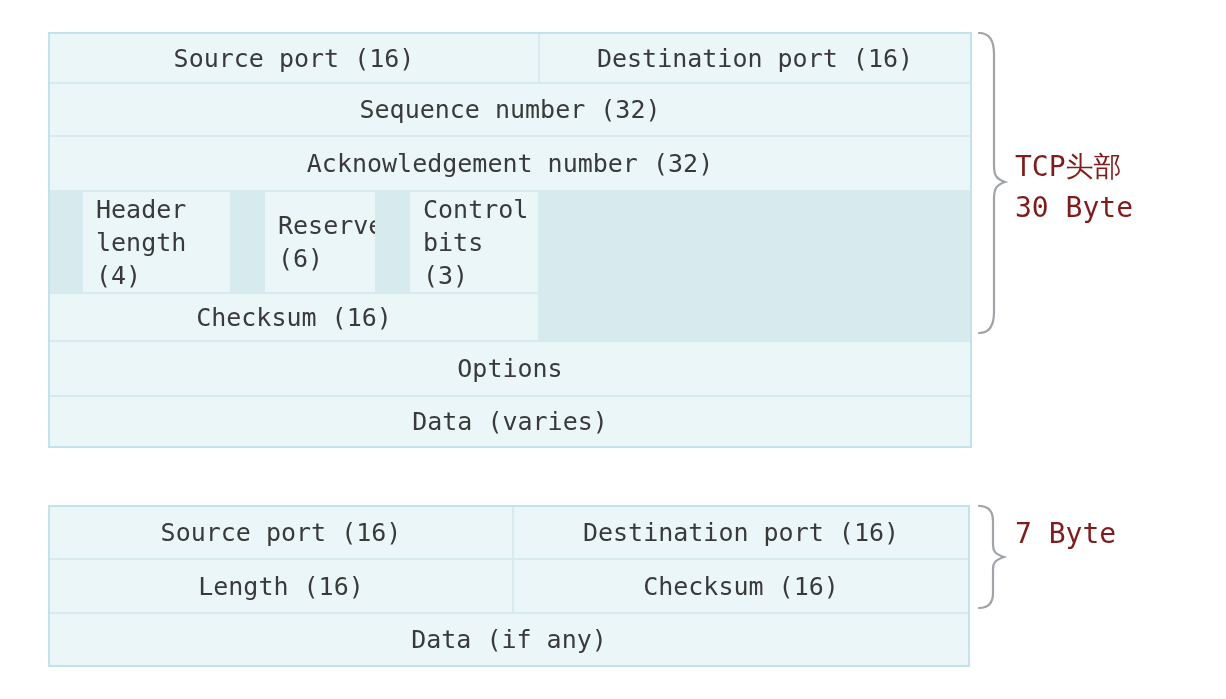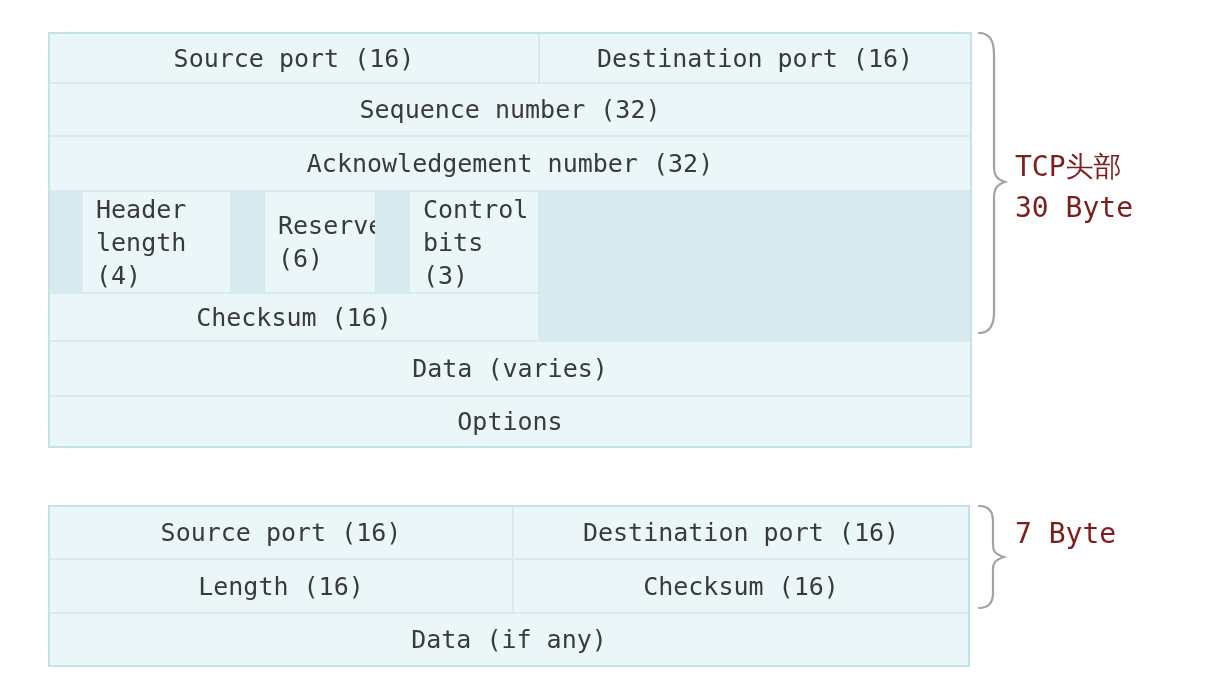--- a/index.html
+++ b/index.html
@@ -80,22 +80,22 @@
 
   <div class="hdr-table" id="tcp-table">
     <div class="cell span3">Source port (16)</div>
     <div class="cell">Destination port (16)</div>
     <div class="cell span4">Sequence number (32)</div>
     <div class="cell span4">Acknowledgement number (32)</div>
     <div class="cell left">Header length (4)</div>
     <div class="cell left">Reserved (6)</div>
     <div class="cell left">Control bits (3)</div>
     <div class="cell span3">Checksum (16)</div>
+    <div class="cell span4">Options</div>
     <div class="cell span4">Data (varies)</div>
-    <div class="cell span4">Options</div>
   </div>
 
   <svg class="brace" style="left:974px; top:30px;" width="34" height="306" viewBox="0 0 34 306">
     <path d="M 5 3
              C 16 3, 20 11, 20 24
              L 20 135
              C 20 145, 22 149, 31 152
              C 22 155, 20 159, 20 169
              L 20 282
              C 20 295, 16 303, 5 303"></path>

